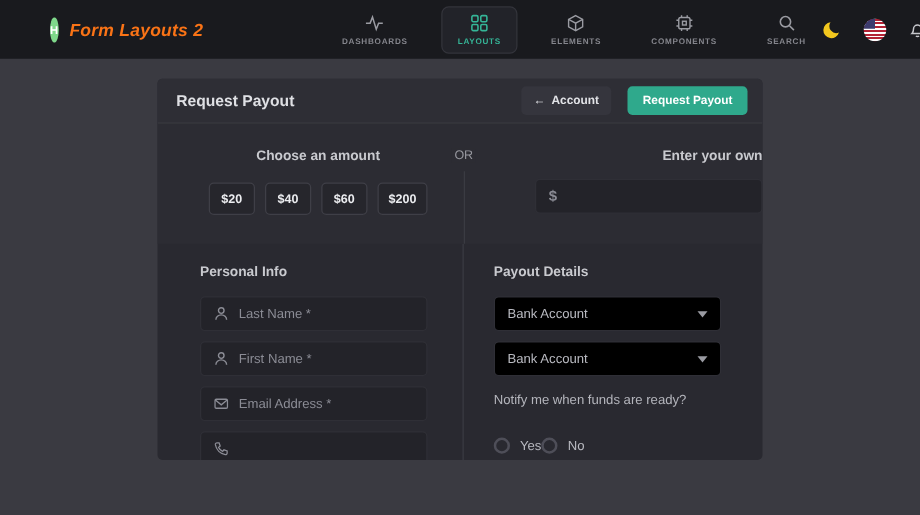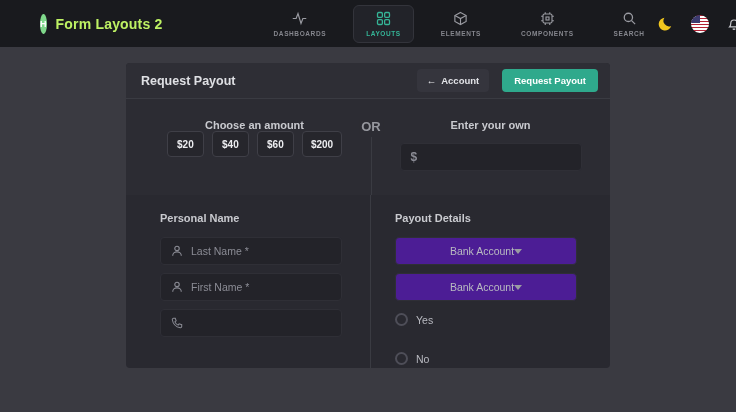--- a/index.html
+++ b/index.html
@@ -17,21 +17,21 @@
   }
   .logo { width:24px; height:22px; display:flex; align-items:center; justify-content:center; cursor:pointer; }
   .topbar-vsep { width:1px; height:22px; background:#34353b; margin:0 12px 0 10px; }
   .ctx-avatar {
     width:20px; height:20px; border-radius:50%;
     background:#7fd88b; color:#fff;
     font-size:9px; font-weight:bold;
     display:flex; align-items:center; justify-content:center;
     margin-right:9px; cursor:pointer;
   }
-  .page-title { font-size:14px; font-weight:600; color:#bef264; letter-spacing:.2px; white-space:nowrap; }
+  .page-title { font-size:14px; font-weight:600; color:#f97316; letter-spacing:.2px; white-space:nowrap;font-style:italic; }
   .nav { display:flex; align-items:center; gap:14px; margin-left:98px; }
   .nav-item {
     display:flex; flex-direction:column; align-items:center; justify-content:center;
     gap:4px; color:#9a9ba2; cursor:pointer;
     padding:5px 12px; border:1px solid transparent; border-radius:6px;
   }
   .nav-item .nav-label { font-size:6.5px; letter-spacing:.6px; color:#85868d; font-weight:600; }
   .nav-item svg { width:15px; height:15px; }
   .nav-item.active {
     background:#222329; border-color:#33343b; color:#35b597;
@@ -65,34 +65,34 @@
   
   .amount-section {
     height:96px; background:#2c2c33; position:relative; flex:0 0 auto;
   }
   .amount-left {
     position:absolute; left:6px; top:0; width:245px; height:100%;
     display:flex; flex-direction:column; align-items:center;
   }
   .sec-heading { font-size:11px; font-weight:600; color:#c9cacf; }
   .amount-left .sec-heading { margin-top:20px; }
-  .preset-row { display:flex; gap:8px; }
+  .preset-row { display:flex; gap:8px; margin-top:15px; }
   .preset-btn {
     background:#26262c; border:1px solid #3f3f47; border-radius:4px;
     color:#ecedf0; font-family:inherit; font-size:10px; font-weight:700;
     height:26px; min-width:37px; padding:0 8px; cursor:pointer;
   }
   .or-label {
     position:absolute; left:245px; top:20px; transform:translateX(-50%);
-    font-size:13px; font-weight:700; color:#96979e; background:#2c2c33; padding:0 2px; z-index:2;
+    font-size:10px; font-weight:400; color:#96979e; background:#2c2c33; padding:0 2px; z-index:2;
   }
   .amount-vline { position:absolute; left:245px; top:38px; bottom:0; width:1px; background:#3a3b42; }
   .amount-right {
     position:absolute; left:245px; top:0; right:0; height:100%;
-    display:flex; flex-direction:column; align-items:center;
+    display:flex; flex-direction:column; align-items:flex-end;
   }
   .amount-right .sec-heading { margin-top:20px; }
   .field {
     display:flex; align-items:center; gap:8px;
     background:#232329; border:1px solid #2f2f36; border-radius:4px;
     height:28px; padding:0 10px;
   }
   .field svg { width:12px; height:12px; color:#8b8c95; flex:0 0 auto; }
   .field input {
     background:transparent; border:none; outline:none; width:100%;
@@ -104,31 +104,31 @@
   
   .form-section { flex:1; display:flex; }
   .col-left {
     width:245px; border-right:1px solid #3a3b42;
     padding:17px 28px 0 34px;
   }
   .col-right { flex:1; padding:17px 33px 0 24px; }
   .col-heading { font-size:11px; font-weight:600; color:#c9cacf; margin-bottom:13px; }
   .stack { display:flex; flex-direction:column; gap:8px; }
   .select-box {
-    display:flex; align-items:center; justify-content:center;
-    background:#4c1d95; border:1px solid #2f2f36; border-radius:4px;
+    display:flex; align-items:center; justify-content:space-between;
+    background:#000000; border:1px solid #2f2f36; border-radius:4px;
     height:28px; padding:0 10px; cursor:pointer;
   }
   .select-value { font-size:10.5px; color:#b9bac1; }
   .chevron {
     width:0; height:0; border-left:4px solid transparent; border-right:4px solid transparent;
     border-top:5px solid #9a9ba2;
   }
   .notify-label { font-size:10.5px; color:#b4b5bc; margin-top:13px; }
-  .radio-row { display:flex; gap:26px; margin-top:12px;flex-direction:column; }
+  .radio-row { display:flex; margin-top:24px; }
   .radio { display:flex; align-items:center; gap:8px; cursor:pointer; }
   .radio-circle { width:13px; height:13px; border-radius:50%; border:2px solid #4e4e58; }
   .radio-label { font-size:10.5px; color:#b9bac1; }
 </style>
 </head>
 <body>
 
 <header class="topbar">
   <div class="logo">
     <svg viewBox="0 0 24 22">
@@ -241,56 +241,64 @@
     <div class="amount-right">
       <div class="sec-heading">Enter your own</div>
       <div class="field amount-field">
         <span class="dollar-glyph">$</span>
       </div>
     </div>
   </div>
 
   <div class="form-section">
     <div class="col-left">
-      <div class="col-heading">Personal Name</div>
+      <div class="col-heading">Personal Info</div>
       <div class="stack">
         <div class="field">
           <svg viewBox="0 0 14 14" fill="none" stroke="currentColor" stroke-width="1.3">
             <circle cx="7" cy="4" r="2.6"></circle>
               <path d="M2 12.5 a5 4.5 0 0 1 10 0"></path>
           </svg>
           <input type="text" placeholder="Last Name *" style="">
         </div>
         <div class="field">
           <svg viewBox="0 0 14 14" fill="none" stroke="currentColor" stroke-width="1.3">
             <circle cx="7" cy="4" r="2.6"></circle>
               <path d="M2 12.5 a5 4.5 0 0 1 10 0"></path>
           </svg>
           <input type="text" placeholder="First Name *" style="">
         </div>
         <div class="field">
           <svg viewBox="0 0 14 14" fill="none" stroke="currentColor" stroke-width="1.2">
+            <rect x="1.2" y="2.8" width="11.6" height="8.4" rx="1.2"></rect>
+            <polyline points="1.5,3.5 7,8 12.5,3.5"></polyline>
+          </svg>
+          <input type="text" placeholder="Email Address *" style="">
+        </div>
+        <div class="field">
+          <svg viewBox="0 0 14 14" fill="none" stroke="currentColor" stroke-width="1.2">
             <path d="M3 1.5 l2 0 1 3 -1.5 1.2 a8 8 0 0 0 3.8 3.8 l1.2 -1.5 3 1 0 2 a1.5 1.5 0 0 1 -1.7 1.5 A11.5 11.5 0 0 1 1.5 3.2 A1.5 1.5 0 0 1 3 1.5 Z"></path>
           </svg>
         </div>
       </div>
     </div>
 
     <div class="col-right">
       <div class="col-heading">Payout Details</div>
       <div class="stack" style="width:182px;">
         <div class="select-box">
           <span class="select-value">Bank Account</span>
           <span class="chevron"></span>
         </div>
         <div class="select-box">
           <span class="select-value">Bank Account</span>
           <span class="chevron"></span>
         </div>
       </div>
+      <div class="notify-label">Notify me when funds are ready?</div>
       <div class="radio-row">
         <div class="radio">
           <span class="radio-circle"></span>
           <span class="radio-label">Yes</span>
         </div>
         <div class="radio">
           <span class="radio-circle"></span>
           <span class="radio-label">No</span>
         </div>
       </div>

